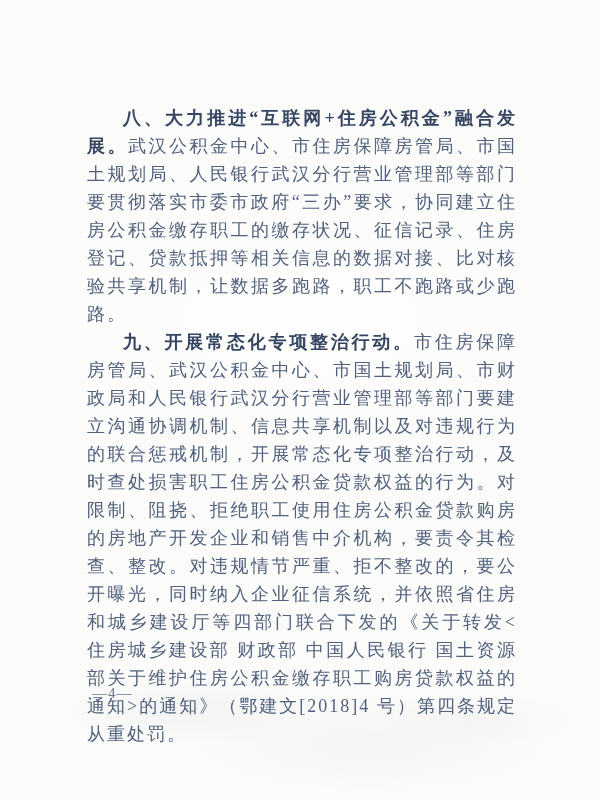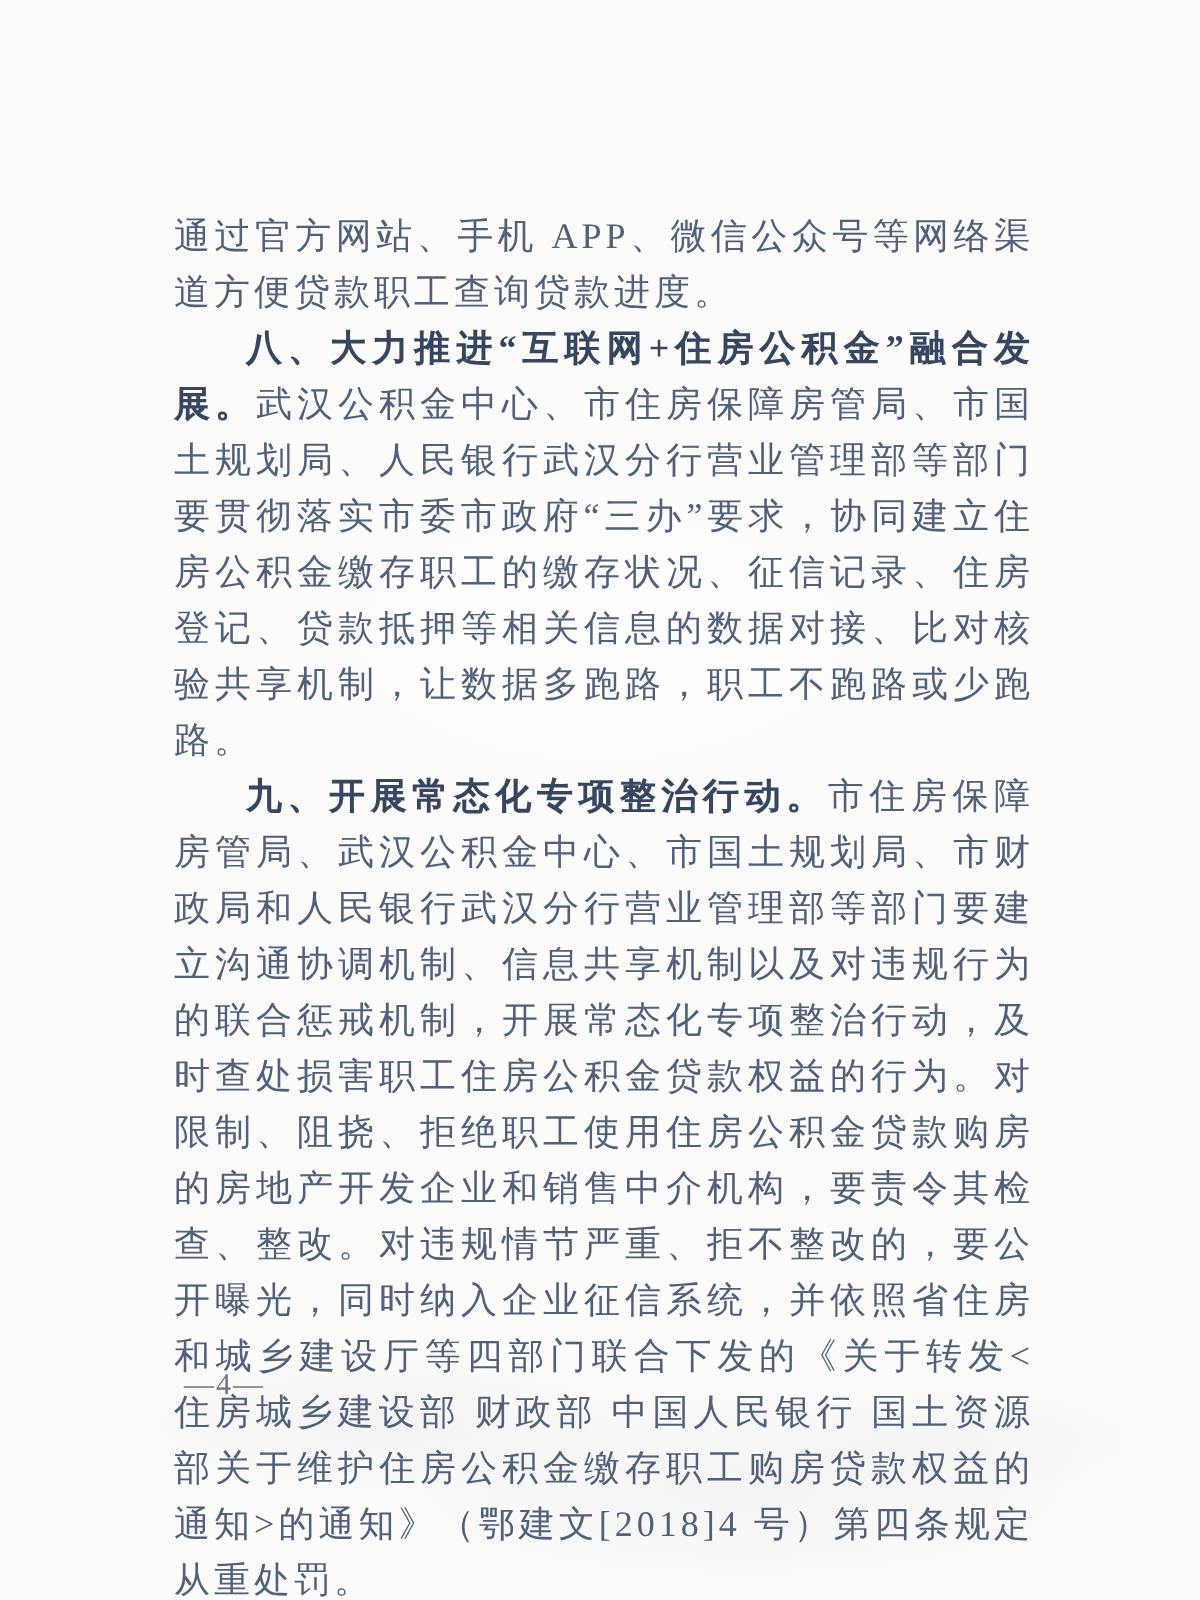--- a/index.html
+++ b/index.html
@@ -53,18 +53,17 @@
     font-size: 15px;
     letter-spacing: 1px;
     color: #6b7689;
   }
 </style>
 </head>
 <body>
 
 <div class="page">
   <section class="content" id="document-body">
-      <p class=""><span class="seg-regular">通过官方网站、手机 APP、微信公众号等网络渠道方便贷款职工查询贷款进度。</span></p>
       <p class="indent"><span class="seg-bold">八、大力推进“互联网+住房公积金”融合发展。</span><span class="seg-regular">武汉公积金中心、市住房保障房管局、市国土规划局、人民银行武汉分行营业管理部等部门要贯彻落实市委市政府“三办”要求，协同建立住房公积金缴存职工的缴存状况、征信记录、住房登记、贷款抵押等相关信息的数据对接、比对核验共享机制，让数据多跑路，职工不跑路或少跑路。</span></p>
       <p class="indent"><span class="seg-bold">九、开展常态化专项整治行动。</span><span class="seg-regular">市住房保障房管局、武汉公积金中心、市国土规划局、市财政局和人民银行武汉分行营业管理部等部门要建立沟通协调机制、信息共享机制以及对违规行为的联合惩戒机制，开展常态化专项整治行动，及时查处损害职工住房公积金贷款权益的行为。对限制、阻挠、拒绝职工使用住房公积金贷款购房的房地产开发企业和销售中介机构，要责令其检查、整改。对违规情节严重、拒不整改的，要公开曝光，同时纳入企业征信系统，并依照省住房和城乡建设厅等四部门联合下发的《关于转发&lt;住房城乡建设部 财政部 中国人民银行 国土资源部关于维护住房公积金缴存职工购房贷款权益的通知&gt;的通知》（鄂建文[2018]4 号）第四条规定从重处罚。</span></p>
     </section>
   <div class="page-number">—4—</div>
 </div>
 
 </body></html>

